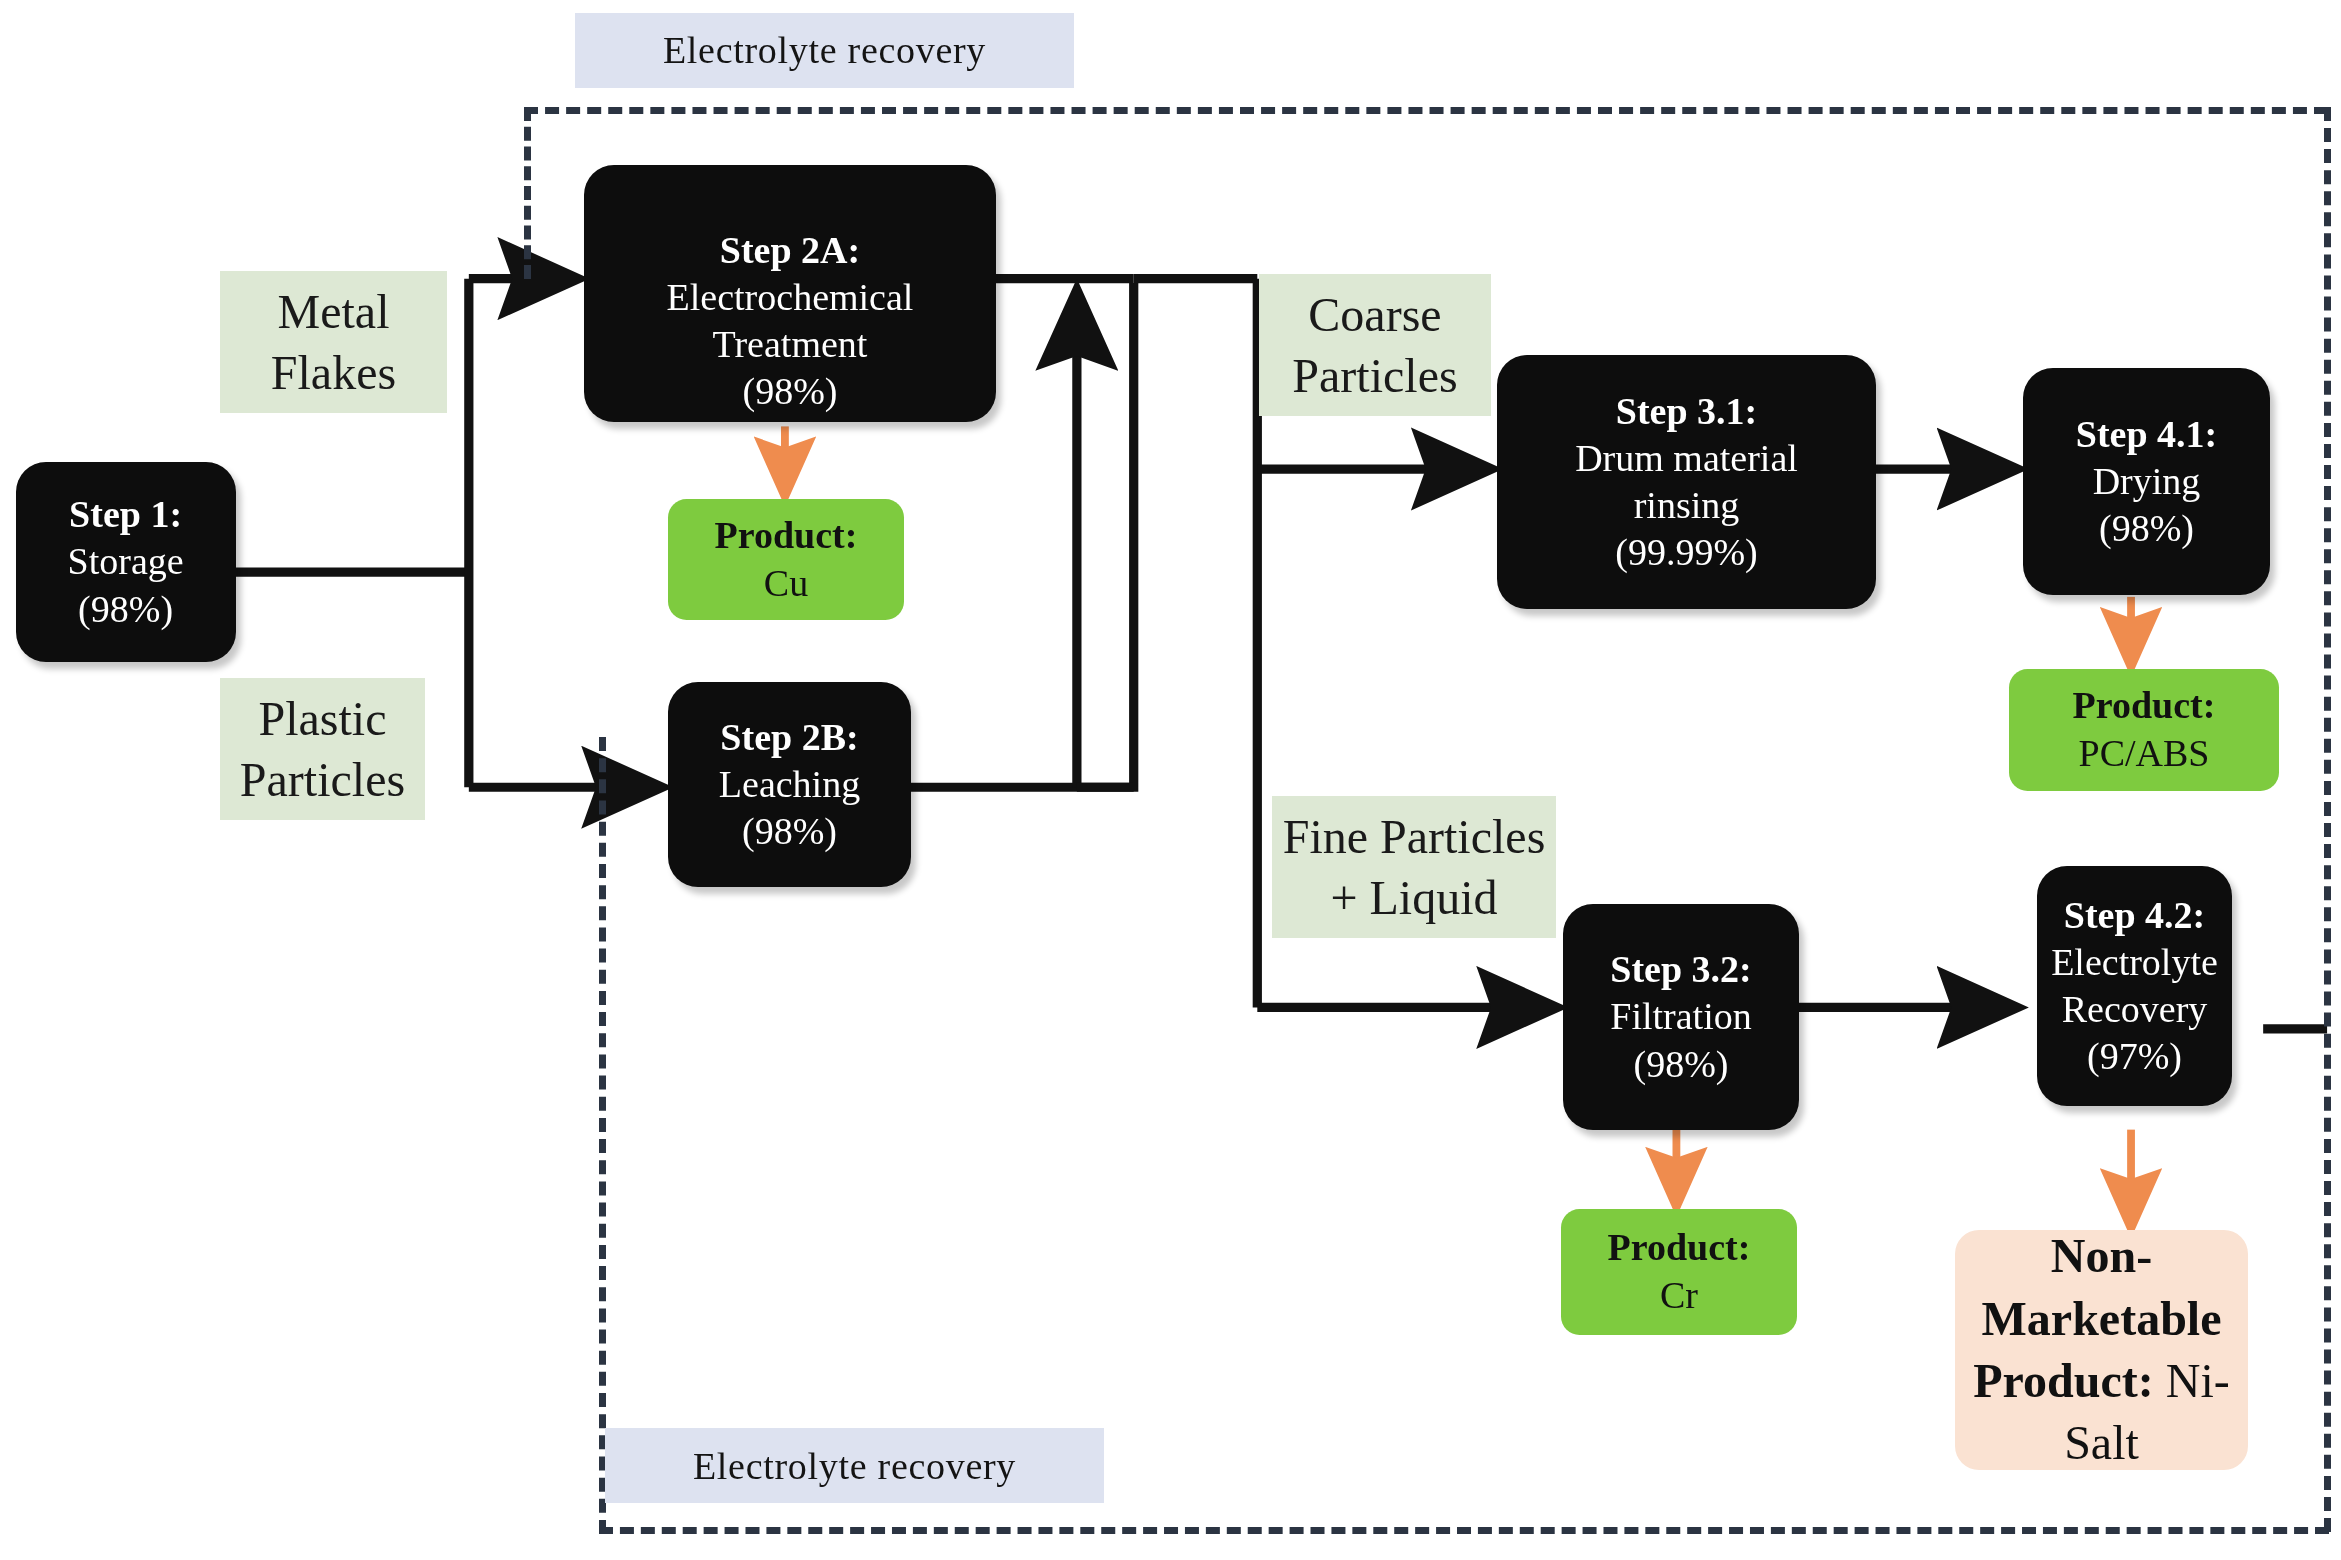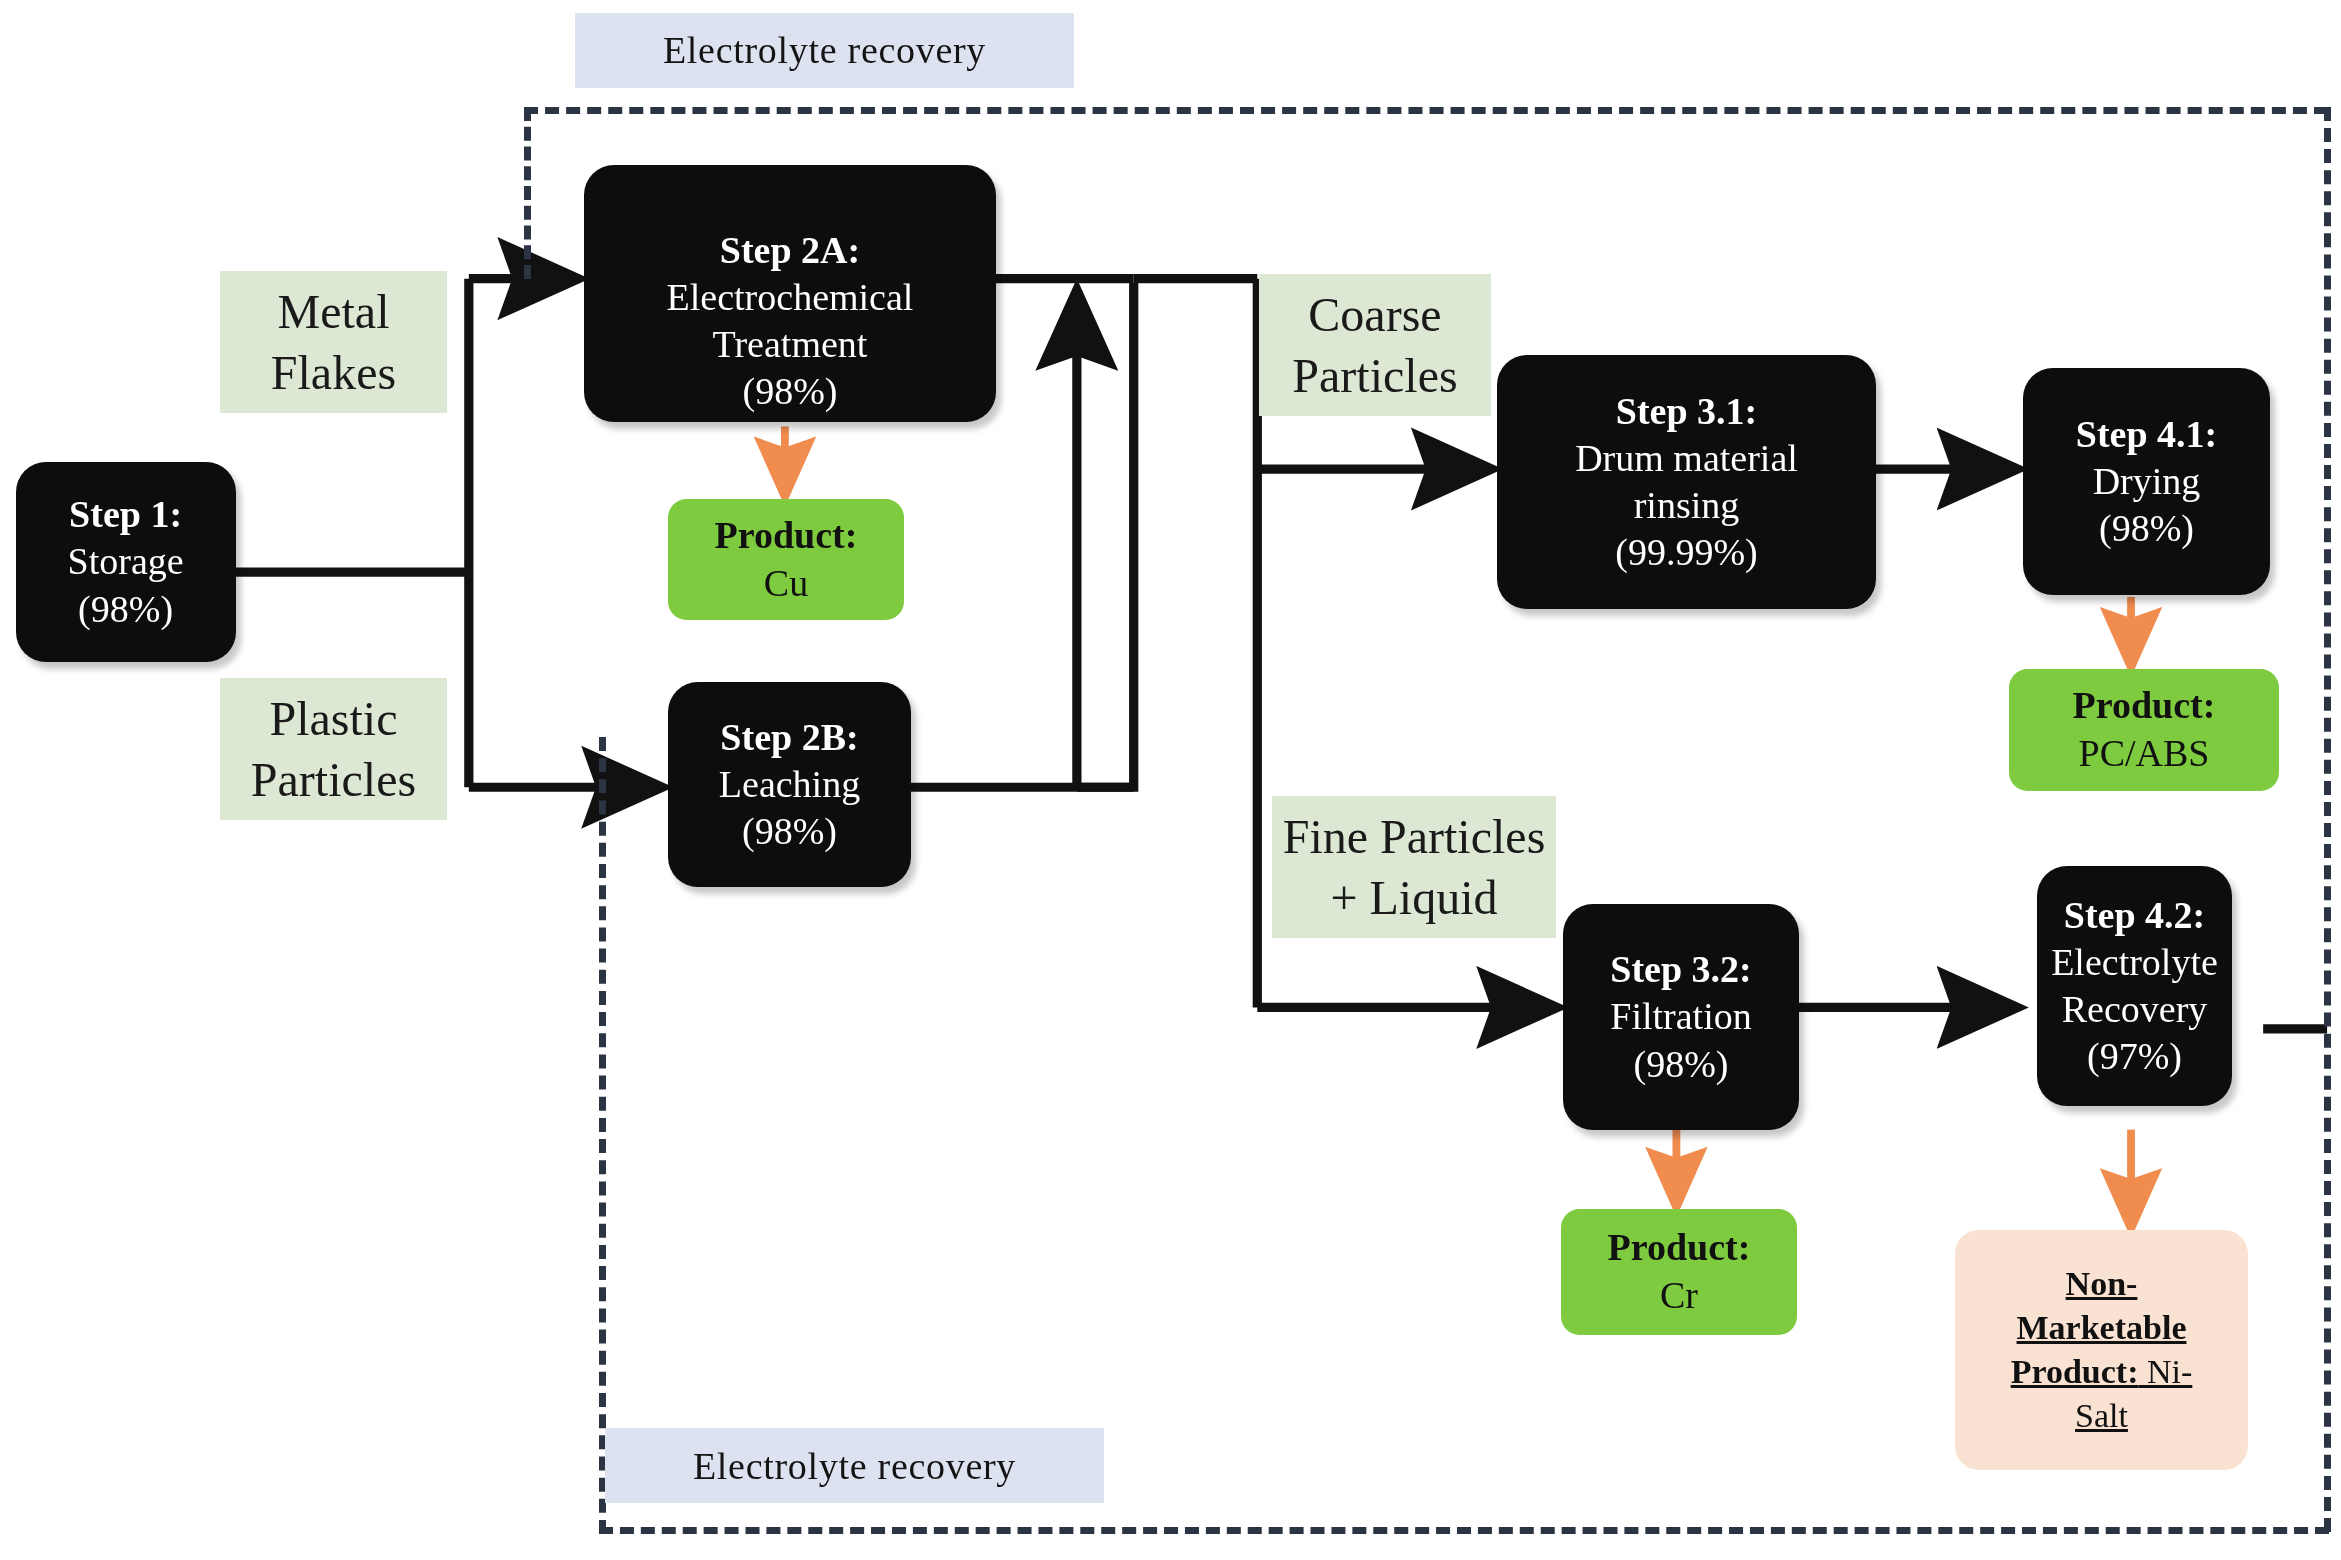--- a/index.html
+++ b/index.html
@@ -71,24 +71,23 @@
     box-sizing: border-box;
     background: #fae2d2;
     color: #111111;
     border-radius: 24px;
     display: flex;
     flex-direction: column;
     align-items: center;
     justify-content: center;
     text-align: center;
     line-height: 1.3;
-    font-size: 34px;
+    font-size: 48px;
     padding: 7px 10px;
     z-index: 5;
-    text-decoration: underline;
   }
   .waste .t1 { font-weight: bold; }
   .waste .t2 { font-weight: bold; }
   .waste .t3 { font-weight: normal; text-align: right; }
   .waste .t3 b { font-weight: bold; }
 
   
   .stream {
     position: absolute;
     box-sizing: border-box;
@@ -196,21 +195,21 @@
   </div>
   <div class="caption" style="left:605px; top:1428px; width:499px; height:75px;">
     <span>Electrolyte  recovery</span>
   </div>
 
   <div class="stream" style="left:220px; top:271px; width:227px; height:142px;">
     <span>Metal</span>
     <span>Flakes</span>
   </div>
 
-  <div class="stream" style="left:220px; top:678px; width:227px; height:142px;">
+  <div class="stream" style="left:220px; top:678px; width:205px; height:142px;">
     <span>Plastic</span>
     <span>Particles</span>
   </div>
 
   <div class="stream" style="left:1259px; top:274px; width:232px; height:142px;">
     <span>Coarse</span>
     <span>Particles</span>
   </div>
 
   <div class="stream" style="left:1272px; top:796px; width:284px; height:142px;">

